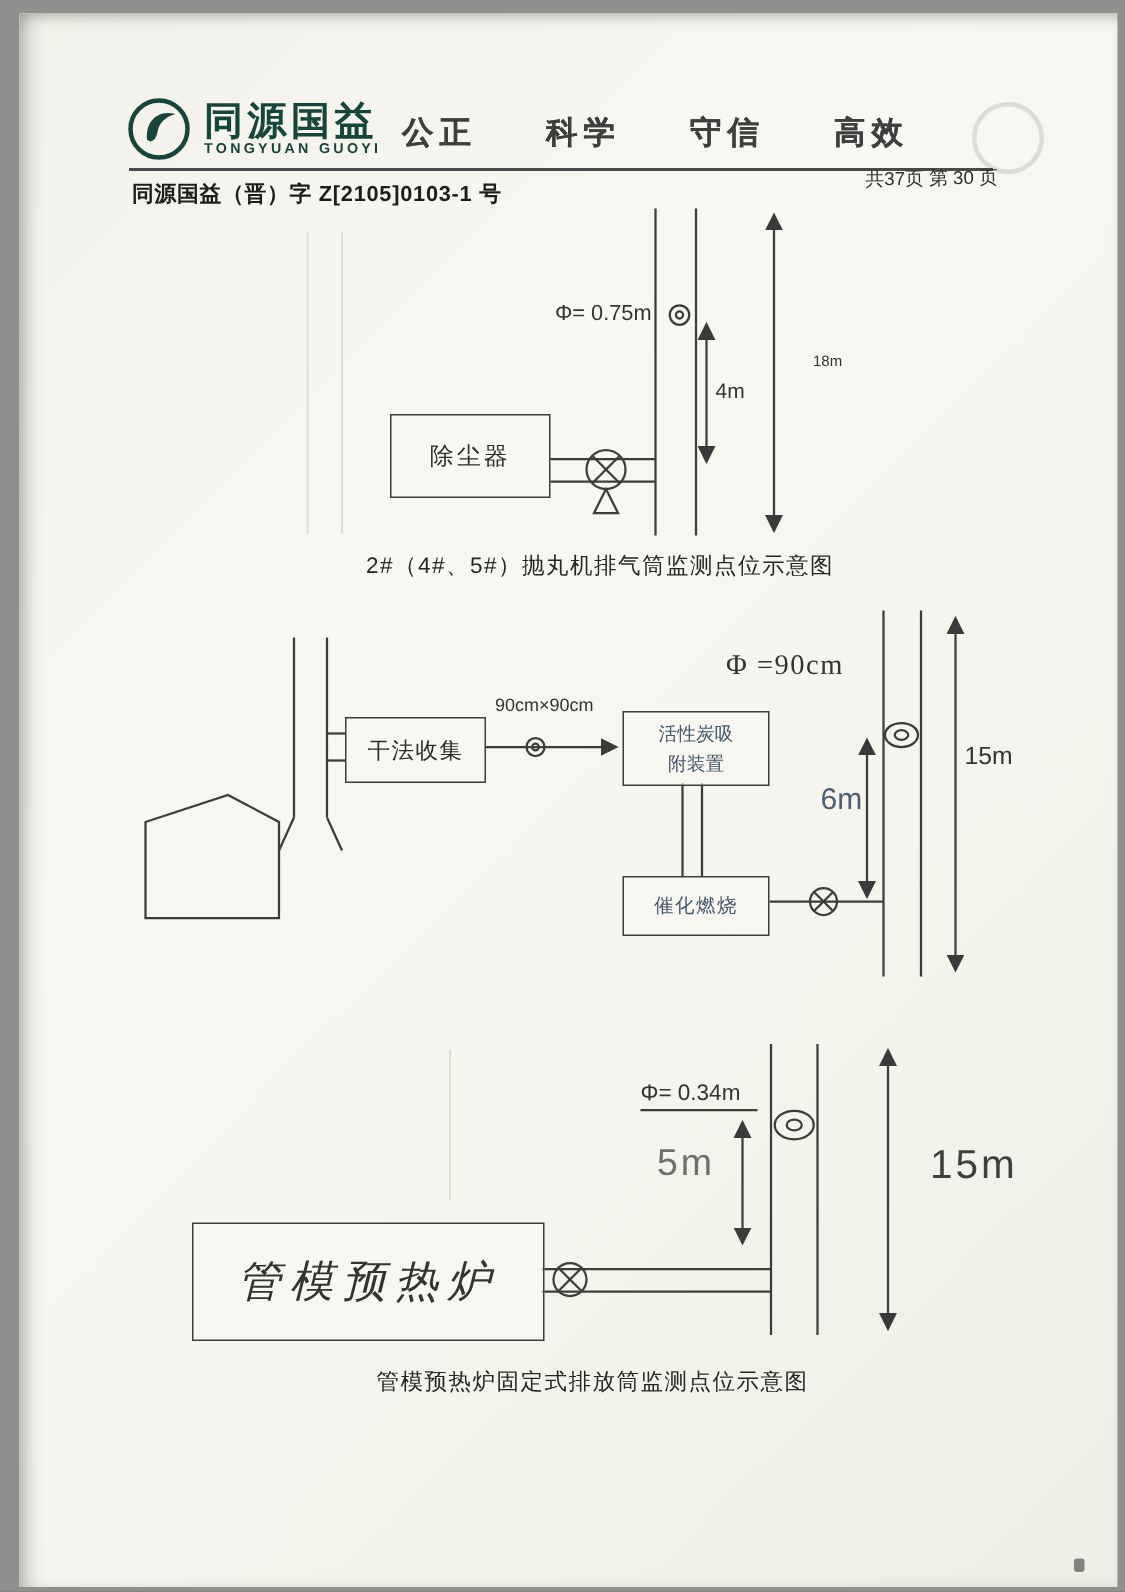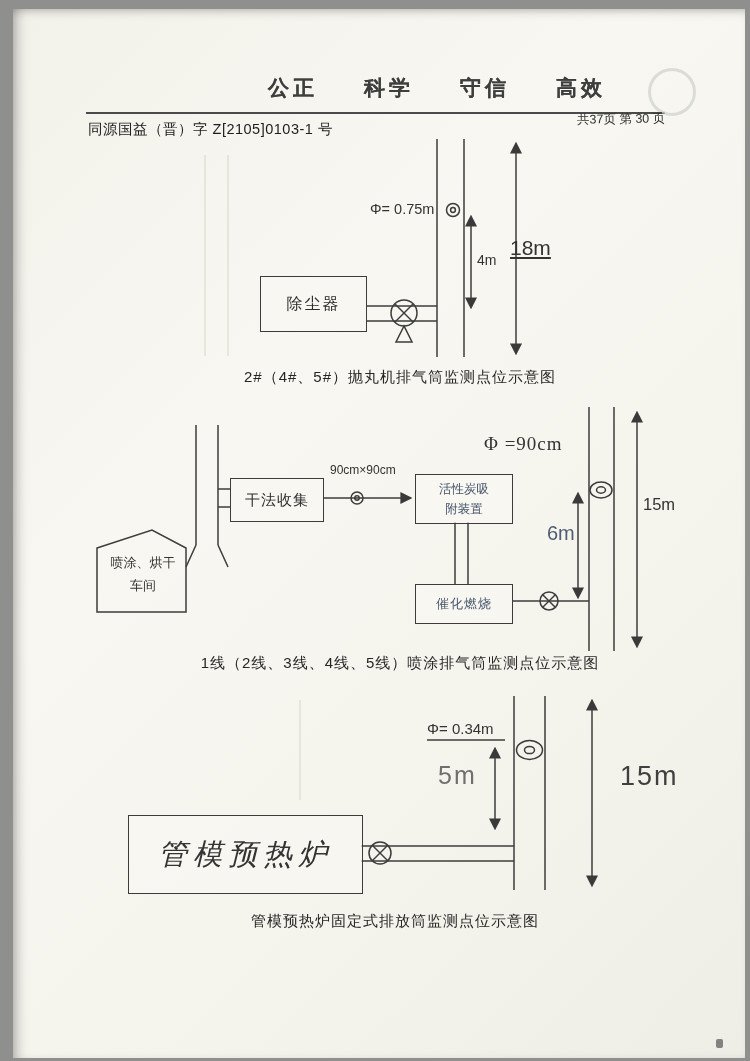--- a/index.html
+++ b/index.html
@@ -11,36 +11,46 @@
   .lbl{position:absolute;white-space:nowrap;color:#333;}
   .box{position:absolute;border:1.6px solid #3c3c3c;display:flex;flex-direction:column;
        align-items:center;justify-content:center;text-align:right;background:rgba(249,248,242,.65);}
   .caption{position:absolute;text-align:center;font-size:15px;color:#262626;letter-spacing:1px;font-weight:500;}
   .logo-wrap{position:absolute;left:84px;top:64px;display:flex;align-items:center;gap:8px;}
   .logo-cn{font-size:26px;font-weight:bold;color:#16453a;letter-spacing:3px;line-height:1.05;}
   .logo-en{font-size:9.5px;font-weight:bold;color:#16453a;letter-spacing:2.2px;}
   .slogan{position:absolute;left:268px;top:74px;display:flex;gap:46px;font-size:21px;font-weight:bold;
           color:#3e3e3e;letter-spacing:4px;text-shadow:0 0 .4px #555;}
   .rule{position:absolute;left:86px;top:112px;width:576px;height:2px;background:#4a4a4a;}
-  .doc-number{position:absolute;left:88px;top:120px;font-size:14.5px;font-weight:400;color:#1d1d1d;letter-spacing:.5px;}
+  .doc-number{position:absolute;left:88px;top:120px;font-size:14.5px;font-weight:700;color:#1d1d1d;letter-spacing:.5px;}
   .pagination{position:absolute;left:577px;top:111px;font-size:12.5px;color:#30302e;transform:rotate(-.8deg);}
   .overlay{position:absolute;left:0;top:0;pointer-events:none;}
   .ghost-circle{position:absolute;left:648px;top:68px;width:42px;height:42px;border-radius:50%;
                 border:3px solid rgba(145,158,150,.28);}
   .speck{position:absolute;left:716px;top:1039px;width:7px;height:9px;background:#6f6f6f;border-radius:2px;opacity:.85;}
   .serif{font-family:"Liberation Serif",serif;}
 </style>
 </head>
 <body>
 
 <div class="scan">
   <div class="paper"></div>
   <div class="ghost-circle"></div>
   <div class="speck"></div>
 
+  <div class="logo-wrap">
+    <svg width="44" height="44" viewBox="0 0 44 44">
+      <circle cx="22" cy="22" r="19" fill="none" stroke="#16453a" stroke-width="3"></circle>
+      <path d="M14 29 C13 17 21 9 33 12 C26 14 22 18 21 24 C20 29 17 32 14 29 Z" fill="#16453a"></path>
+    </svg>
+    <div>
+      <div class="logo-cn">同源国益</div>
+      <div class="logo-en">TONGYUAN GUOYI</div>
+    </div>
+  </div>
 
   <div class="slogan">
     <span>公正</span>
     <span>科学</span>
     <span>守信</span>
     <span>高效</span>
   </div>
 
   <div class="rule"></div>
   <div class="doc-number">同源国益（晋）字 Z[2105]0103-1 号</div>
@@ -153,46 +163,41 @@
       </g>
       <g>
         <circle cx="380" cy="853" r="11"></circle>
         <line x1="372" y1="845" x2="388" y2="861"></line>
         <line x1="388" y1="845" x2="372" y2="861"></line>
       </g>
     </g>
   </svg>
 
   <div class="lbl" style="left:370px;top:201px;font-size:14.5px;">Φ= 0.75m</div>
-  <div class="lbl" style="left:510px;top:236px;font-size:21px;text-decoration:underline;">18m</div>
+  <div class="lbl" style="left:542px;top:236px;font-size:10px;">18m</div>
   <div class="lbl" style="left:477px;top:252px;font-size:14px;">4m</div>
   <div class="box" style="left:260px;top:276px;width:105px;height:54px;font-size:16px;letter-spacing:2px;">
     <span>除尘器</span>
   </div>
   <div class="caption" style="left:230px;top:368px;width:340px;">2#（4#、5#）抛丸机排气筒监测点位示意图</div>
 
   <div class="lbl" style="left:330px;top:463px;font-size:12px;">90cm×90cm</div>
   <div class="lbl serif" style="left:484px;top:433px;font-size:19px;letter-spacing:1px;">Φ =90cm</div>
   <div class="lbl" style="left:643px;top:495px;font-size:16.5px;">15m</div>
   <div class="lbl" style="left:547px;top:522px;font-size:20px;color:#4e5d72;">6m</div>
   <div class="box" style="left:230px;top:478px;width:92px;height:42px;font-size:15px;letter-spacing:1px;">
     <span>干法收集</span>
   </div>
   <div class="box" style="left:415px;top:474px;width:96px;height:48px;font-size:12.5px;line-height:1.6;color:#46566b;">
     <span>活性炭吸</span>
     <span>附装置</span>
   </div>
   <div class="box" style="left:415px;top:584px;width:96px;height:38px;font-size:13px;color:#46566b;letter-spacing:1px;">
     <span>催化燃烧</span>
   </div>
-  <div class="lbl" style="left:100px;top:551px;width:86px;font-size:13px;line-height:1.8;text-align:center;white-space:normal;">
-    <div>喷涂、烘干</div>
-    <div>车间</div>
-  </div>
-  <div class="caption" style="left:180px;top:654px;width:440px;">1线（2线、3线、4线、5线）喷涂排气筒监测点位示意图</div>
 
   <div class="lbl" style="left:427px;top:720px;font-size:15px;">Φ= 0.34m</div>
   <div class="lbl" style="left:438px;top:761px;font-size:25px;color:#6f6f6f;letter-spacing:2px;">5m</div>
   <div class="lbl" style="left:620px;top:761px;font-size:27px;color:#3f3f3f;letter-spacing:2px;">15m</div>
   <div class="box serif" style="left:128px;top:815px;width:233px;height:77px;font-size:29px;letter-spacing:6px;color:#333;font-style:italic;">
     <span>管模预热炉</span>
   </div>
   <div class="caption" style="left:215px;top:912px;width:360px;">管模预热炉固定式排放筒监测点位示意图</div>
 </div>
 

